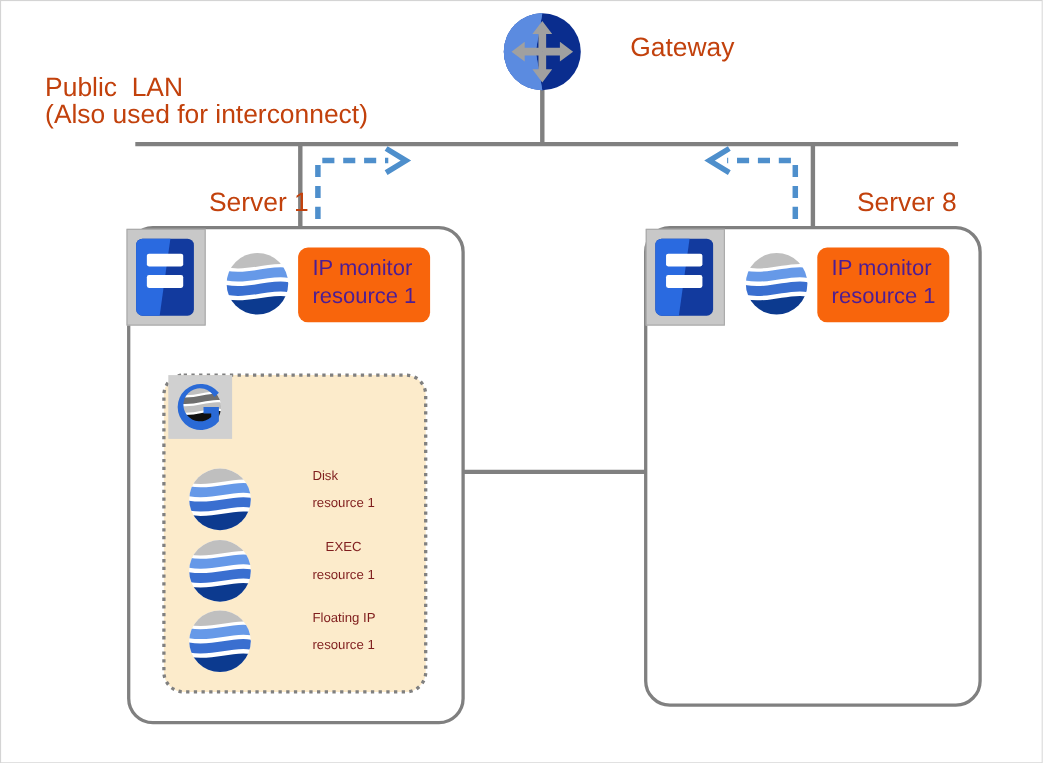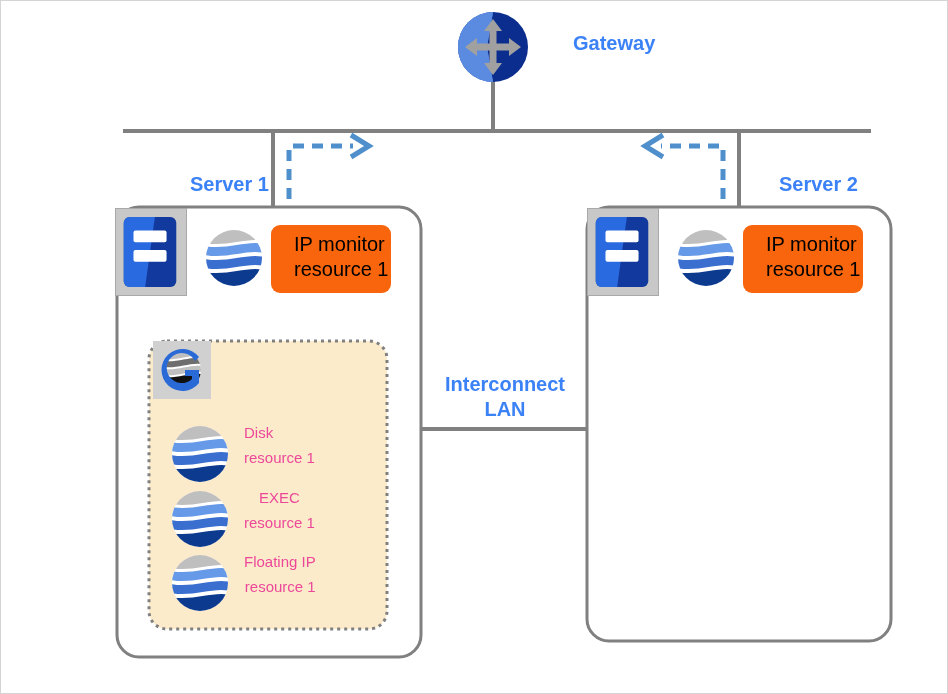--- a/index.html
+++ b/index.html
@@ -21,54 +21,54 @@
   }
   .svg-layer {
     position: absolute;
     left: 0;
     top: 0;
     width: 948px;
     height: 694px;
   }
   .lbl {
     position: absolute;
-    color: #3b82f6;
-    font-size: 20px;
+    color: #c2410c;
+    font-size: 24px;
     line-height: 25px;
     white-space: pre;
-    font-weight: bold;
   }
   #gateway-label { left: 572px; top: 30px; }
   #public-lan-label { left: 40px; top: 66px; }
   #server1-label { left: 158px; top: 171px; margin-left: 31px; }
   #server2-label { left: 778px; top: 171px; }
   #failover-group-label { left: 182px; top: 308px; }
   #interconnect-label {
     left: 430px; top: 371px;
     width: 148px;
     text-align: center;
     white-space: normal;
   }
 
   .res-text {
     position: absolute;
-    font-size: 15px;
+    font-size: 12px;
     line-height: 25px;
-    color: #ec4899;
+    color: #7f1d1d;
     white-space: pre;
+    margin-left: 40px;
   }
 
   .ipbox {
     position: absolute;
     background: #F8650C;
     border-radius: 9px;
-    color: #000000;
+    color: #4c1d95;
     font-size: 20px;
     line-height: 25px;
-    padding: 7px 23px;
+    padding: 7px 13px;
     box-sizing: border-box;
     white-space: pre;
   }
   #ipbox-s1 { left: 270px; top: 224px; width: 120px; height: 68px; }
   #ipbox-s2 { left: 742px; top: 224px; width: 120px; height: 68px; }
 
   .srv-icon {
     position: absolute;
     width: 72px;
     height: 88px;
@@ -231,25 +231,25 @@
     </g>
     <path d="M 44,14 A 21,21 0 1 0 44,40 L 44,27 L 30,27 L 30,33 L 37,33 L 37,36 A 15,15 0 1 1 40,18 Z" fill="#2A6AD6"></path>
   </svg>
 
   <div class="ipbox" id="ipbox-s1">IP monitor
 resource 1</div>
   <div class="ipbox" id="ipbox-s2">IP monitor
 resource 1</div>
 
   <div class="lbl" id="gateway-label">Gateway</div>
+  <div class="lbl" id="public-lan-label">Public  LAN
+(Also used for interconnect)</div>
   <div class="lbl" id="server1-label">Server 1</div>
-  <div class="lbl" id="server2-label">Server 2</div>
-  <div class="lbl" id="interconnect-label">Interconnect
-LAN</div>
+  <div class="lbl" id="server2-label">Server 8</div>
 
   <div class="res-text" style="left:243px; top:419px;">Disk
 resource 1</div>
   <div class="res-text" style="left:243px; top:484px;text-align:center;">EXEC
 resource 1</div>
-  <div class="res-text" style="left:243px; top:548px;text-align:right;">Floating IP
+  <div class="res-text" style="left:243px; top:548px;">Floating IP
 resource 1</div>
 
 </div>
 
 </body></html>

